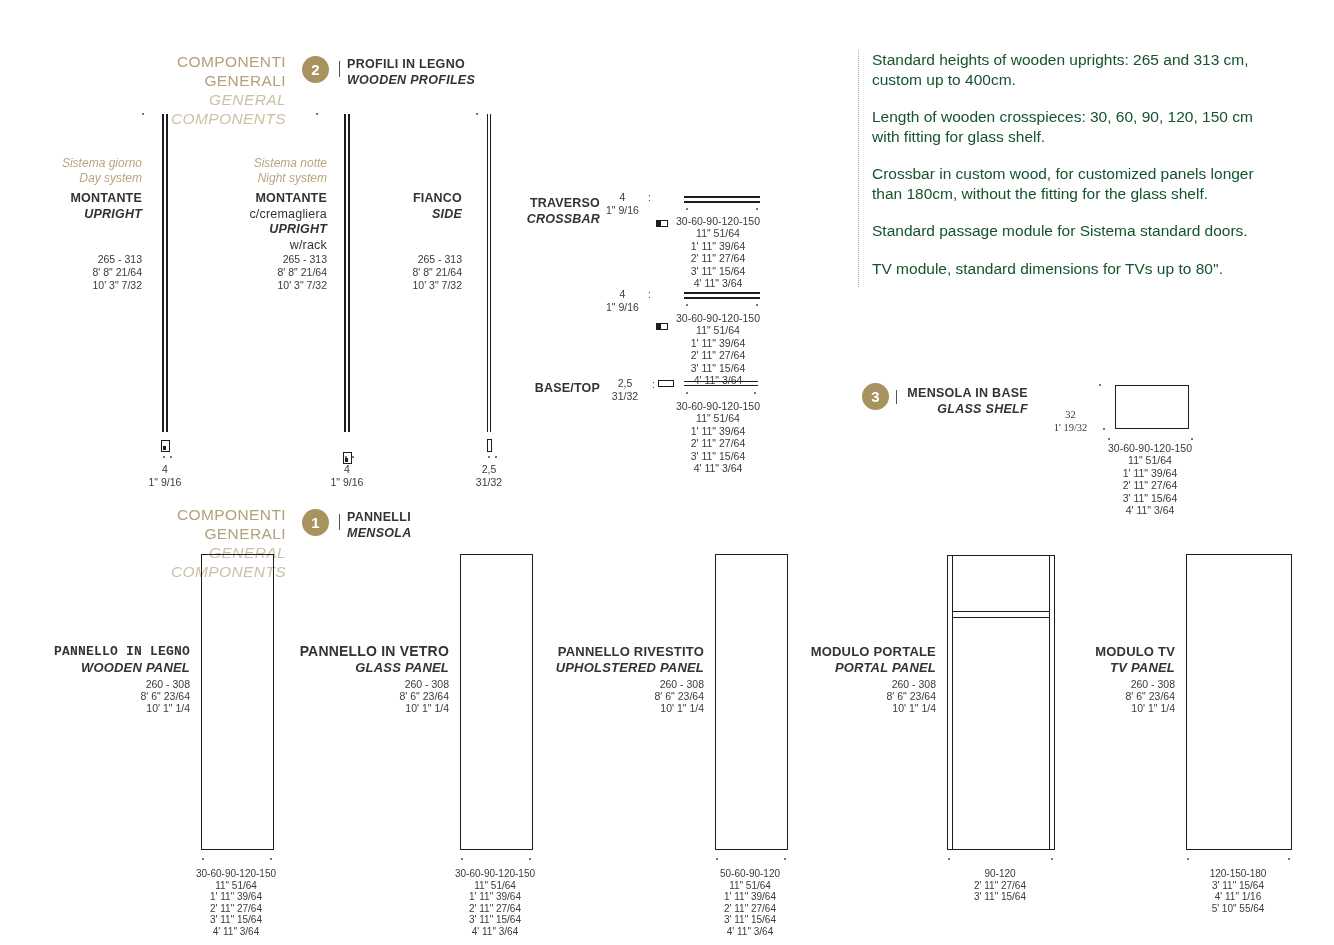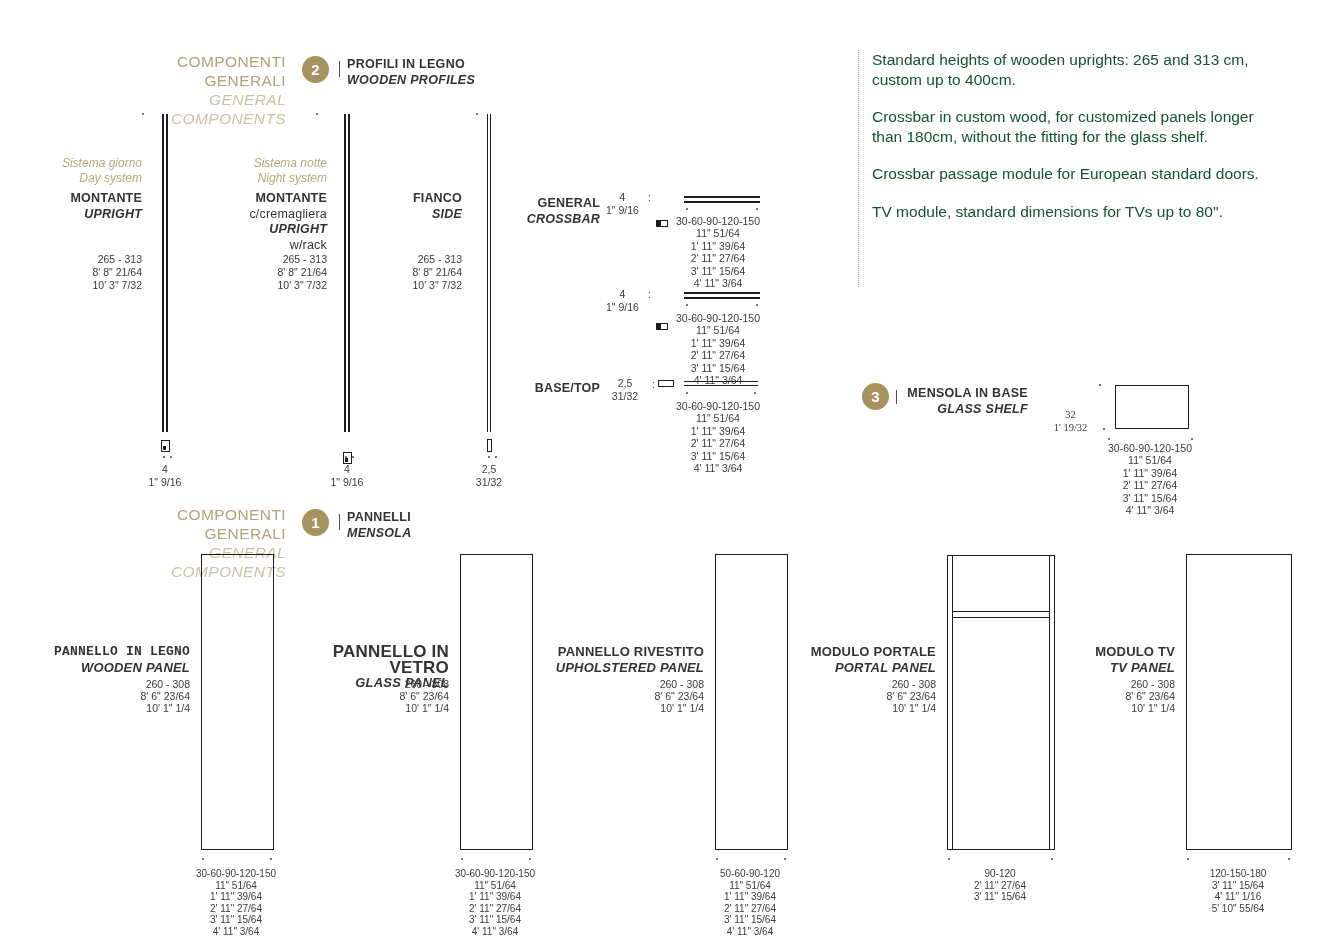--- a/index.html
+++ b/index.html
@@ -104,21 +104,21 @@
 
 <div class="abs r" style="left:350px;top:191px;width:112px;">
   <div class="lbl b">FIANCO</div>
   <div class="lbl b i">SIDE</div>
 </div>
 <div class="abs r dim pre" style="left:350px;top:253px;width:112px;">265 - 313
 8' 8" 21/64
 10' 3" 7/32</div>
 
 <div class="abs r" style="left:470px;top:196px;width:130px;">
-  <div class="lbl b">GENERAL</div>
+  <div class="lbl b">TRAVERSO</div>
   <div class="lbl b i">CROSSBAR</div>
 </div>
 
 <div class="abs dim c pre" style="left:600px;top:191px;width:45px;">4
 1" 9/16</div>
 <div class="abs colon" style="left:648px;top:192px;">:</div>
 <div class="abs xsec" style="left:656px;top:196px;"></div>
 <div class="abs hbar" style="left:684px;top:196px;width:76px;"></div>
 <div class="abs dot" style="left:686px;top:208px;"></div>
 <div class="abs dot" style="left:756px;top:208px;"></div>
@@ -155,23 +155,25 @@
 11" 51/64
 1' 11" 39/64
 2' 11" 27/64
 3' 11" 15/64
 4' 11" 3/64</div>
 
 <div class="abs dotline" style="left:858px;top:50px;height:237px;"></div>
 <div class="abs" style="left:872px;top:50px;width:435px;">
   <div class="note pre">Standard heights of wooden uprights: 265 and 313 cm,
 custom up to 400cm.</div>
+  <div class="note pre">Length of wooden crosspieces: 30, 60, 90, 120, 150 cm
+with fitting for glass shelf.</div>
   <div class="note pre">Crossbar in custom wood, for customized panels longer
 than 180cm, without the fitting for the glass shelf.</div>
-  <div class="note pre">Crossbar passage module for European standard doors.</div>
+  <div class="note pre">Standard passage module for Sistema standard doors.</div>
   <div class="note pre">TV module, standard dimensions for TVs up to 80''.</div>
 </div>
 
 <div class="abs badge" style="left:862px;top:383px;">3</div>
 <div class="abs vdiv" style="left:896px;top:390px;height:14px;"></div>
 <div class="abs r" style="left:904px;top:385px;width:124px;">
   <div class="sec-title">MENSOLA IN BASE</div>
   <div class="sec-title i">GLASS SHELF</div>
 </div>
 <div class="abs dim c pre" style="left:1043px;top:408px;width:55px;font-family:Liberation Serif, serif;">32
@@ -211,21 +213,21 @@
 <div class="abs dot" style="left:270px;top:858px;"></div>
 <div class="abs dimlist c pre" style="left:156px;top:868px;width:160px;font-size:10px;line-height:11.6px;">30-60-90-120-150
 11" 51/64
 1' 11" 39/64
 2' 11" 27/64
 3' 11" 15/64
 4' 11" 3/64</div>
 
 <div class="abs rect" style="left:460px;top:554px;width:71px;height:294px;"></div>
 <div class="abs r" style="left:299px;top:644px;width:150px;">
-  <div class="lbl b" style="font-size:17px;text-align:right;">PANNELLO IN VETRO</div>
+  <div class="lbl b" style="font-size:14px;text-align:right;">PANNELLO IN VETRO</div>
   <div class="lbl b i" style="font-size:13px;">GLASS PANEL</div>
 </div>
 <div class="abs r dim pre" style="left:299px;top:678px;width:150px;line-height:12px;">260 - 308
 8' 6" 23/64
 10' 1" 1/4</div>
 <div class="abs dot" style="left:461px;top:858px;"></div>
 <div class="abs dot" style="left:529px;top:858px;"></div>
 <div class="abs dimlist c pre" style="left:415px;top:868px;width:160px;font-size:10px;line-height:11.6px;">30-60-90-120-150
 11" 51/64
 1' 11" 39/64

